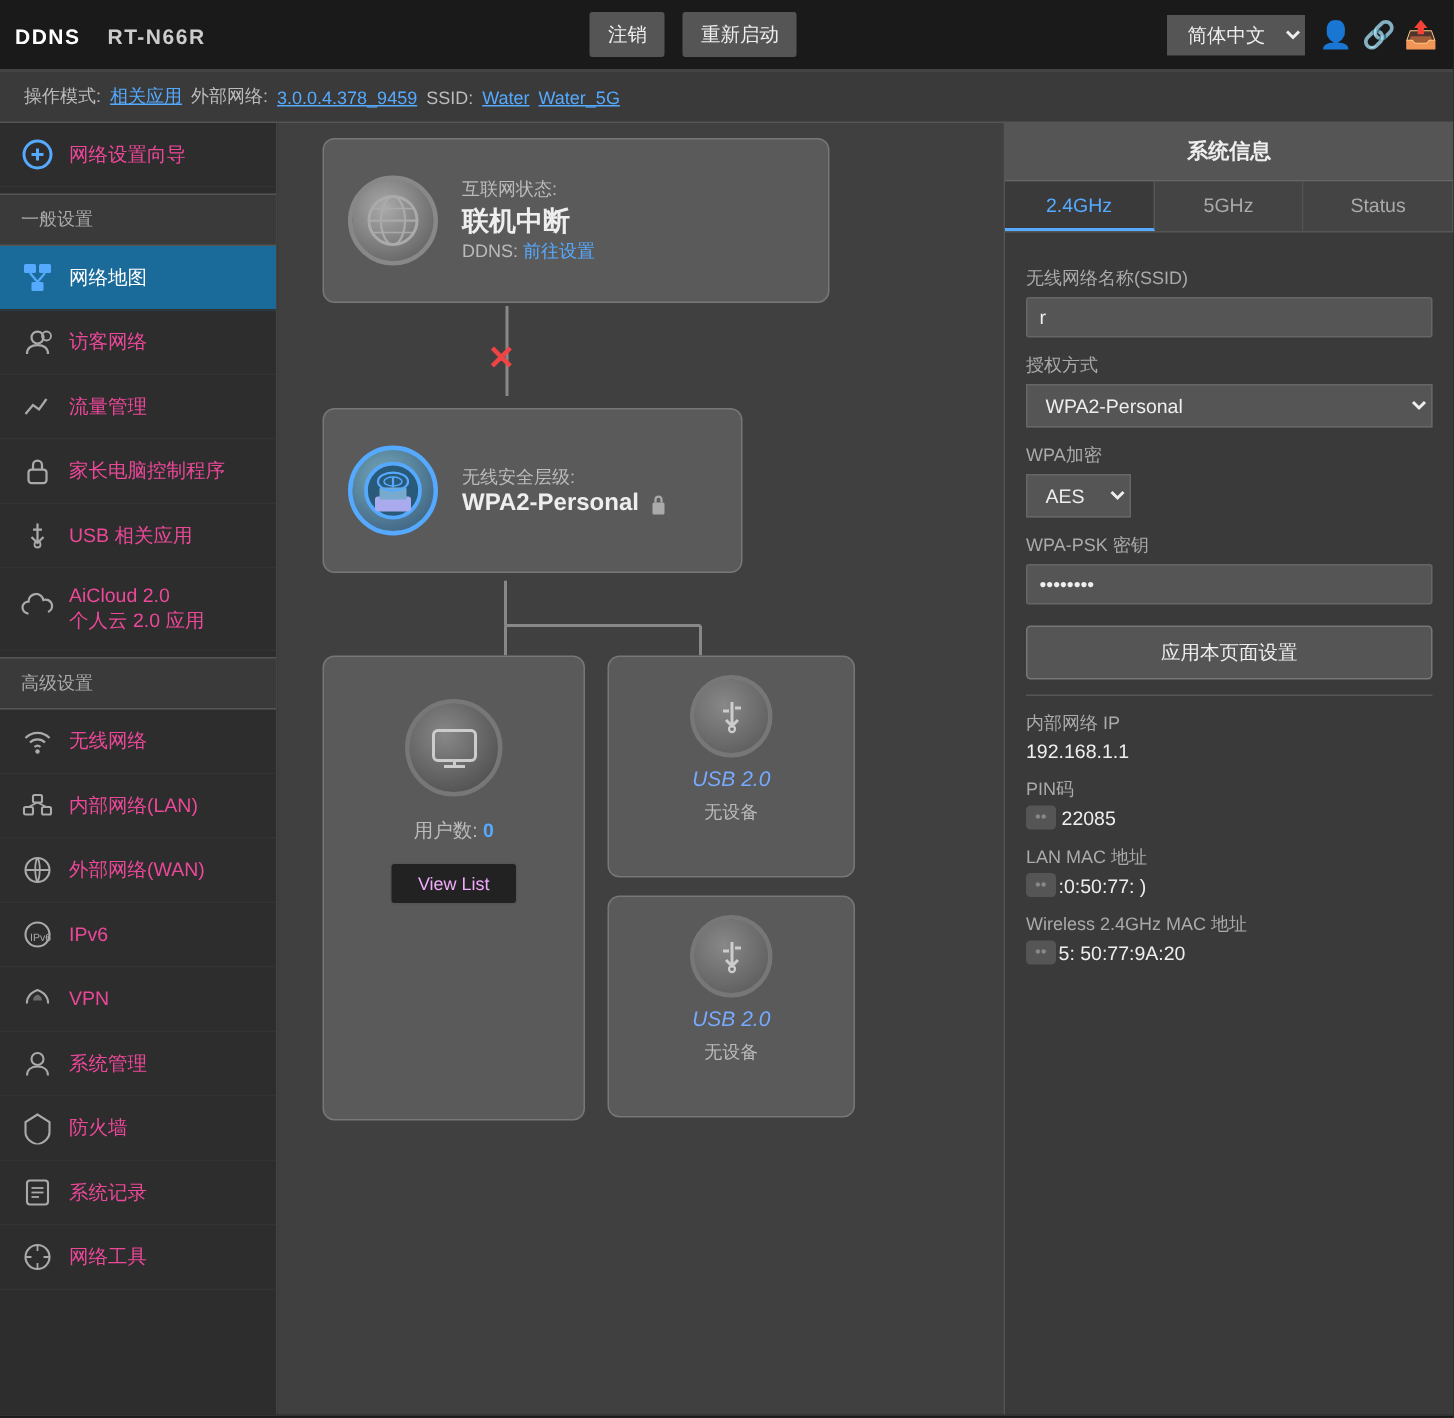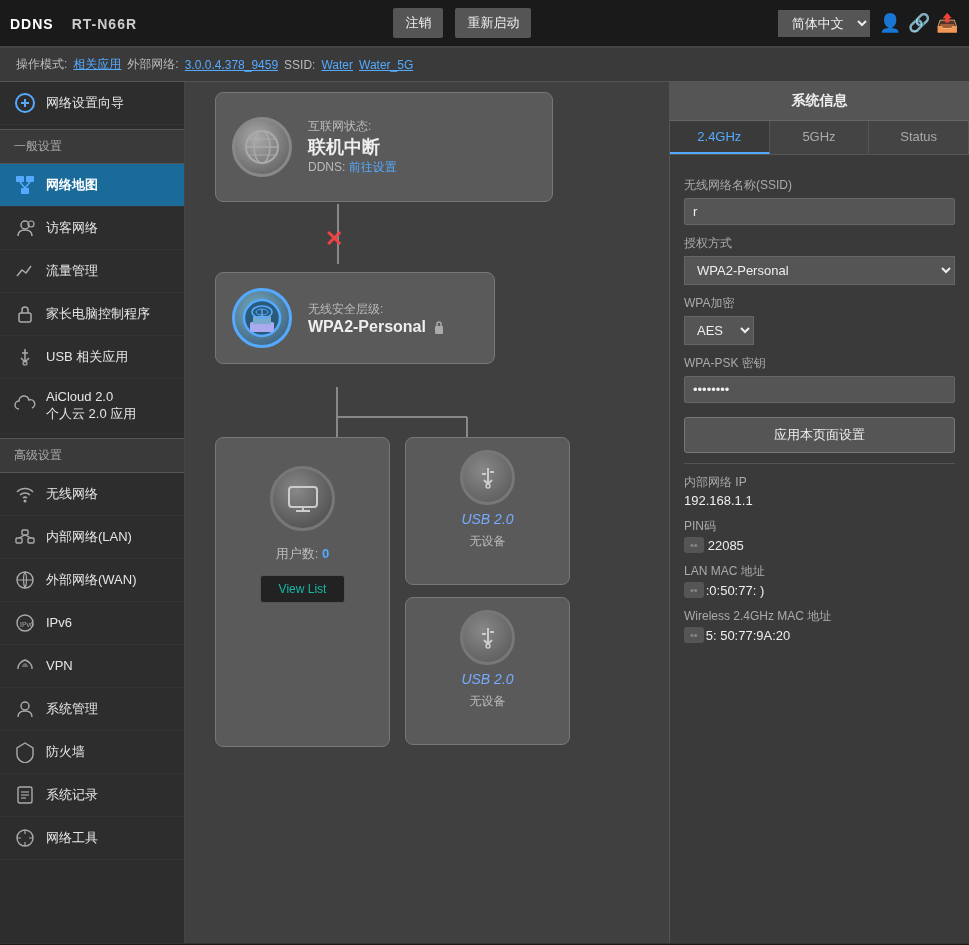--- a/index.html
+++ b/index.html
@@ -15,44 +15,44 @@
     
     .infobar { background: #3a3a3a; padding: 8px 16px; border-bottom: 1px solid #555; font-size: 12px; color: #bbb; display: flex; align-items: center; gap: 6px; }
     .infobar a { color: #5af; text-decoration: underline; cursor: pointer; }
 
     
     .main-layout { display: flex; height: calc(945px - 48px - 36px); }
 
     
     .sidebar { width: 185px; background: #2d2d2d; border-right: 1px solid #444; overflow-y: auto; flex-shrink: 0; }
     .sidebar-section { background: #3a3a3a; color: #aaa; padding: 8px 14px; font-size: 12px; border-top: 1px solid #555; border-bottom: 1px solid #555; margin-top: 4px; }
-    .sidebar-item { display: flex; align-items: center; padding: 10px 14px; cursor: pointer; color: #e5e5e5; gap: 10px; border-bottom: 1px solid #333; }
-    .sidebar-item.active { background: #1a6a9a; color: white; font-weight: bold; }
+    .sidebar-item { display: flex; align-items: center; padding: 10px 14px; cursor: pointer; color: #ec4899; gap: 10px; border-bottom: 1px solid #333; }
+    .sidebar-item.active { background: #1a6a9a; color: white; }
     .sidebar-icon { width: 22px; height: 22px; display: flex; align-items: center; justify-content: center; flex-shrink: 0; }
     .sidebar-label { font-size: 13px; }
 
     
     .content { flex: 1; background: #404040; overflow: hidden; display: flex; flex-direction: column; }
 
     
     .network-map { flex: 1; padding: 16px; position: relative; overflow: hidden; }
 
     
     .internet-panel { position: absolute; left: 30px; top: 10px; width: 338px; height: 110px; background: #5a5a5a; border-radius: 8px; border: 1px solid #777; display: flex; align-items: center; padding: 16px; gap: 16px; }
     .globe-icon { width: 60px; height: 60px; background: radial-gradient(circle at 40% 35%, #aaa, #555); border-radius: 50%; display: flex; align-items: center; justify-content: center; border: 3px solid #888; flex-shrink: 0; }
     .internet-info { }
     .internet-status-label { font-size: 12px; color: #bbb; }
     .internet-status { font-size: 18px; font-weight: bold; color: #eee; }
     .internet-ddns { font-size: 12px; color: #bbb; }
     .internet-ddns a { color: #5af; }
 
     
-    .router-panel { position: absolute; left: 30px; top: 190px; width: 280px; height: 92px; background: #5a5a5a; border-radius: 8px; border: 1px solid #777; display: flex; align-items: center; padding: 16px; gap: 16px; }
+    .router-panel { position: absolute; left: 30px; top: 190px; width: 280px; height: 110px; background: #5a5a5a; border-radius: 8px; border: 1px solid #777; display: flex; align-items: center; padding: 16px; gap: 16px; }
     .router-icon { width: 60px; height: 60px; background: radial-gradient(circle at 40% 35%, #7ab, #357); border-radius: 50%; display: flex; align-items: center; justify-content: center; border: 3px solid #5af; flex-shrink: 0; position: relative; }
-    .view-list-btn { background: #222; color: #14b8a6; border: 1px solid #555; padding: 6px 18px; cursor: pointer; font-size: 12px; border-radius: 3px; }
+    .view-list-btn { background: #222; color: #f0abfc; border: 1px solid #555; padding: 6px 18px; cursor: pointer; font-size: 12px; border-radius: 3px; }
 
     
     .sysinfo-panel { width: 300px; background: #3a3a3a; border-left: 1px solid #555; padding: 0; flex-shrink: 0; overflow-y: auto; }
     .sysinfo-title { background: #555; color: #eee; text-align: center; padding: 10px; font-size: 14px; font-weight: bold; border-bottom: 1px solid #666; }
     .tabs-row { display: flex; border-bottom: 1px solid #555; }
     .tab { flex: 1; text-align: center; padding: 8px 4px; cursor: pointer; font-size: 13px; color: #aaa; border-right: 1px solid #555; background: #444; }
     .tab.active { background: #3a3a3a; color: #5af; border-bottom: 2px solid #5af; }
     .sysinfo-content { padding: 12px 14px; }
     .field-label { font-size: 12px; color: #aaa; margin-bottom: 4px; margin-top: 10px; }
     .field-input { background: #555; border: 1px solid #666; color: #eee; padding: 5px 8px; width: 100%; font-size: 13px; border-radius: 2px; }

